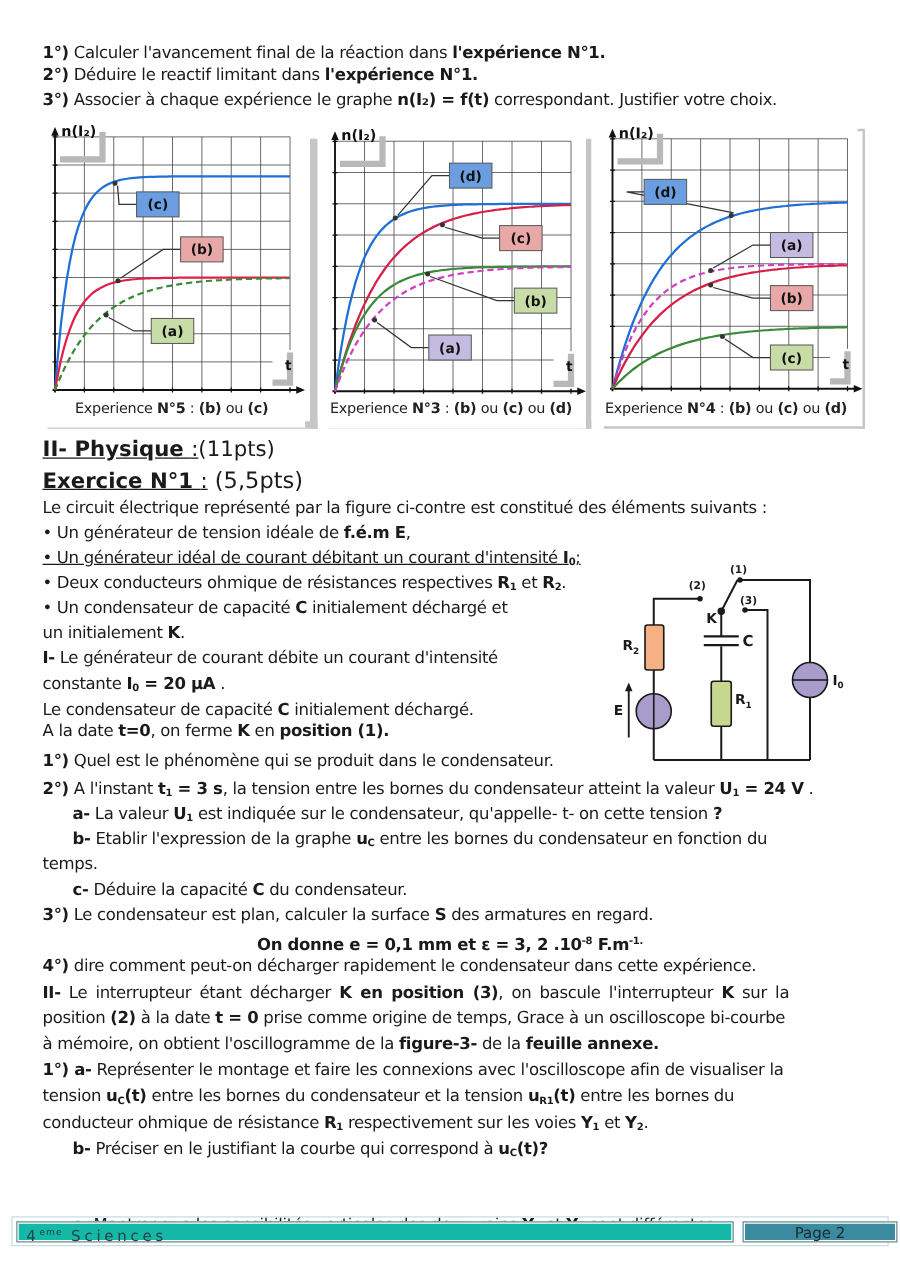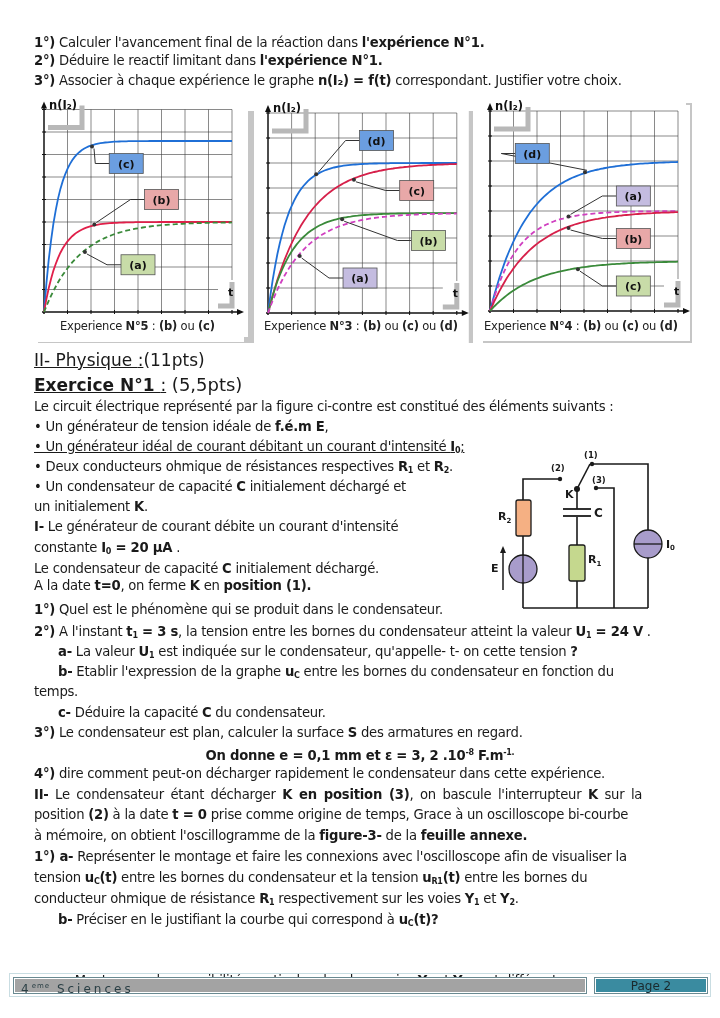--- a/index.html
+++ b/index.html
@@ -8,28 +8,28 @@
   .b { font-weight: bold; }
   .line { position: absolute; left: 34px; white-space: nowrap; font-size: 13.2px; letter-spacing: -0.25px; line-height: 19px; }
   .ind { left: 58px; }
   sub { font-size: 8px; vertical-align: -2px; }
   sup { font-size: 8px; vertical-align: 5px; }
   .chart-card { position: absolute; top: 97px; height: 246px; }
   .chart-card .shadow-r { position: absolute; background: #c6c6c6; }
   .chart-card svg { position: absolute; left: 0; top: 0; }
   .caption { position: absolute; font-size: 11.5px; color: #222; white-space: nowrap; letter-spacing: -0.2px; }
   .h-phys { position: absolute; left: 34px; top: 350px; font-size: 17px; white-space: nowrap; }
-  .h-phys u { font-weight: normal; }
+  .h-phys u { font-weight: bold; }
   .h-ex { position: absolute; left: 34px; top: 374px; font-size: 17px; white-space: nowrap; }
   .h-ex .small { font-size: 18px; }
   .footer { position: absolute; left: 9px; top: 973px; width: 702px; height: 24px; border: 1px solid #c9dde2; }
   .footer .left { position: absolute; left: 3px; top: 3px; width: 574px; height: 17px; border: 1px solid #6a8a92; background: #ffffff; padding: 1px; }
-  .footer .left .fill { width: 100%; height: 100%; background: #a3a3a3; font-size: 12px; letter-spacing: 3px; line-height: 14px; padding-left: 6px; color: #2a3f45; }
+  .footer .left .fill { width: 100%; height: 100%; background: #14b8a6; font-size: 12px; letter-spacing: 3px; line-height: 14px; padding-left: 6px; color: #2a3f45; }
   .footer .left .fill sup { font-size: 7px; letter-spacing: 1px; vertical-align: 5px; }
-  .footer .right { position: absolute; left: 584px; top: 3px; width: 114px; height: 17px; border: 1px solid #6a8a92; background: #fff; padding: 1px; }
+  .footer .right { position: absolute; left: 584px; top: 3px; width: 124px; height: 17px; border: 1px solid #6a8a92; background: #fff; padding: 1px; }
   .footer .right .fill { width: 100%; height: 100%; background: #3a8ba0; color: #1a2a2e; font-size: 12px; text-align: center; line-height: 14px; }
 </style>
 </head>
 <body>
 
 <div class="line" style="top:33px;">
   <span class="b">1°)</span><span> Calculer l'avancement final de la réaction dans </span><span class="b">l'expérience N°1</span><span class="b">.</span>
 </div>
 <div class="line" style="top:51px;">
   <span class="b">2°)</span><span> Déduire le reactif limitant dans </span><span class="b">l'expérience N°1</span><span class="b">.</span>
@@ -270,21 +270,21 @@
 <div class="line" style="top:576px;"><span>A la date </span><b>t=0</b><span>, on ferme </span><b>K</b><span> en </span><b>position (1).</b></div>
 <div class="line" style="top:600px;"><b>1°)</b><span> Quel est le phénomène qui se produit dans le condensateur.</span></div>
 <div class="line" style="top:622px;"><b>2°)</b><span> A l'instant </span><b>t</b><b><sub>1</sub></b><b> = 3 s</b><span>, la tension entre les bornes du condensateur atteint la valeur </span><b>U</b><b><sub>1</sub></b><b> = 24 V</b><span> .</span></div>
 <div class="line ind" style="top:642px;"><b>a-</b><span> La valeur </span><b>U</b><b><sub>1</sub></b><span> est indiquée sur le condensateur, qu'appelle- t- on cette tension </span><b>?</b></div>
 <div class="line ind" style="top:662px;"><b>b-</b><span> Etablir l'expression de la graphe </span><b>u</b><b><sub>C</sub></b><span> entre les bornes du condensateur en fonction du</span></div>
 <div class="line" style="top:682px;"><span>temps.</span></div>
 <div class="line ind" style="top:703px;"><b>c-</b><span> Déduire la capacité  </span><b>C</b><span> du condensateur.</span></div>
 <div class="line" style="top:723px;"><b>3°)</b><span> Le condensateur est plan, calculer la surface </span><b>S</b><span> des armatures en regard.</span></div>
 <div class="line" style="top:743px; left:0; width:720px; text-align:center; font-weight:bold;"><span>On donne  e = 0,1 mm et ε = 3, 2 .10</span><sup>-8</sup><span> F.m</span><sup>-1.</sup></div>
 <div class="line" style="top:764px;"><b>4°)</b><span> dire comment peut-on décharger rapidement le condensateur dans cette expérience.</span></div>
-<div class="line" style="top:785px; word-spacing:2.6px;"><b>II-</b><span> Le condensateur étant décharger </span><b>K en position (3)</b><span>, on bascule l'interrupteur </span><b>K</b><span> sur la</span></div>
+<div class="line" style="top:785px; word-spacing:2.6px;"><b>II-</b><span> Le interrupteur étant décharger </span><b>K en position (3)</b><span>, on bascule l'interrupteur </span><b>K</b><span> sur la</span></div>
 <div class="line" style="top:805px;"><span>position </span><b>(2)</b><span> à la date </span><b>t = 0</b><span> prise comme origine de temps, Grace à un oscilloscope bi-courbe</span></div>
 <div class="line" style="top:826px;"><span>à mémoire, on obtient l'oscillogramme de la </span><b>figure-3-</b><span> de la </span><b>feuille annexe.</b></div>
 <div class="line" style="top:847px;"><b>1°) a-</b><span> Représenter le montage et faire les connexions avec l'oscilloscope afin de visualiser la</span></div>
 <div class="line" style="top:868px;"><span>tension </span><b>u</b><b><sub>C</sub></b><b>(t)</b><span> entre les bornes du condensateur et la tension </span><b>u</b><b><sub>R1</sub></b><b>(t)</b><span> entre les bornes du</span></div>
 <div class="line" style="top:889px;"><span>conducteur ohmique de résistance </span><b>R</b><b><sub>1</sub></b><span> respectivement sur les voies </span><b>Y</b><b><sub>1</sub></b><span> et </span><b>Y</b><b><sub>2</sub></b><span>.</span></div>
 <div class="line ind" style="top:910px;"><b>b-</b><span> Préciser en le justifiant la courbe qui correspond à </span><b>u</b><b><sub>C</sub></b><b>(t)?</b></div>
 <div class="line ind" style="top:931px;margin-top:40px;"><b>c-</b><span> Montrer que les sensibilités verticales des deux voies </span><b>Y</b><b><sub>1</sub></b><span> et </span><b>Y</b><b><sub>2</sub></b><span>  sont différentes.</span></div>
 
 <svg style="position:absolute; left:480px; top:450px;" width="230" height="170">
   <g stroke="#1a1a1a" stroke-width="1.6" fill="none">

